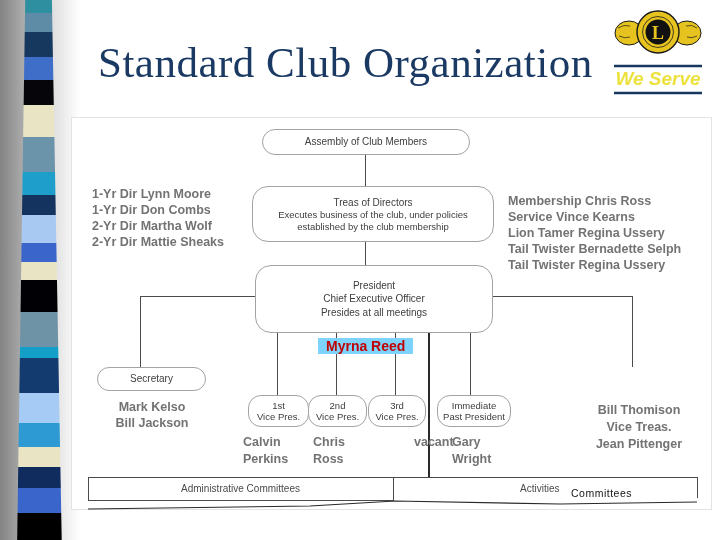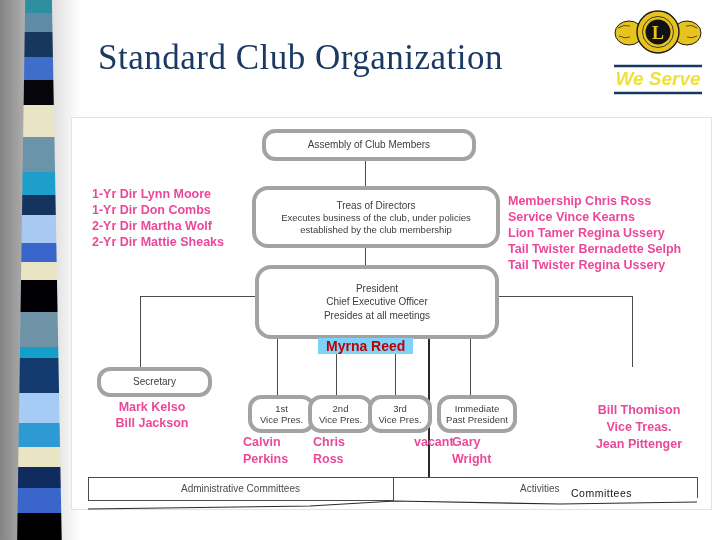--- a/index.html
+++ b/index.html
@@ -8,44 +8,44 @@
 
   
   .left-shade{position:absolute;left:0;top:0;width:86px;height:540px;
     background:linear-gradient(90deg,#838383 0px,#a9a9a9 22px,#dedede 52px,#ffffff 80px);}
   .strip{position:absolute;left:16px;top:0;width:46px;height:556px;display:flex;flex-direction:column;
     clip-path:polygon(20% 0,78% 0,100% 100%,2% 100%);}
   .sb{width:100%;}
 
   
   .title{position:absolute;left:98px;top:38px;width:510px;
-    font-family:"Liberation Serif",serif;font-size:35px;font-weight:normal;
+    font-family:"Liberation Serif",serif;font-size:43px;font-weight:normal;
     color:#1B3A63;letter-spacing:.5px;white-space:nowrap;}
 
   
   .logo{position:absolute;left:608px;top:4px;width:100px;height:100px;}
 
   
   .canvas{position:absolute;left:71px;top:117px;width:639px;height:391px;
     background:#fff;border:1px solid #e3e3e3;}
 
   
   .vline{position:absolute;width:1px;background:#4b4b4b;}
   .hline{position:absolute;height:1px;background:#4b4b4b;}
   .thick{width:2px;background:#2a2a2a;}
 
   
-  .obox{position:absolute;border:4px solid #a3a3a3;border-radius:16px;background:#fff;
+  .obox{position:absolute;border:1px solid #a3a3a3;border-radius:16px;background:#fff;
     color:#3d3d3d;font-size:10px;line-height:1.32;text-align:center;
     display:flex;flex-direction:column;justify-content:center;}
   .stadium{border-radius:13px;}
   .small{font-size:9.5px;line-height:1.2;}
 
   
-  .red{position:absolute;color:#ec4899;font-weight:bold;font-size:12.5px;line-height:16px;}
+  .red{position:absolute;color:#737373;font-weight:bold;font-size:12.5px;line-height:16px;}
   .red div{white-space:nowrap;}
   .center{text-align:center;}
 
   .pres-name{position:absolute;color:#C00000;font-weight:bold;font-size:14px;
     background:#7dd3fc;padding:0 8px;z-index:5;white-space:nowrap;}
 
   
   .gray-label{position:absolute;color:#4a4a4a;font-size:10px;text-align:center;}
   .black-label{position:absolute;color:#151515;font-size:10.5px;letter-spacing:.5px;}
 

